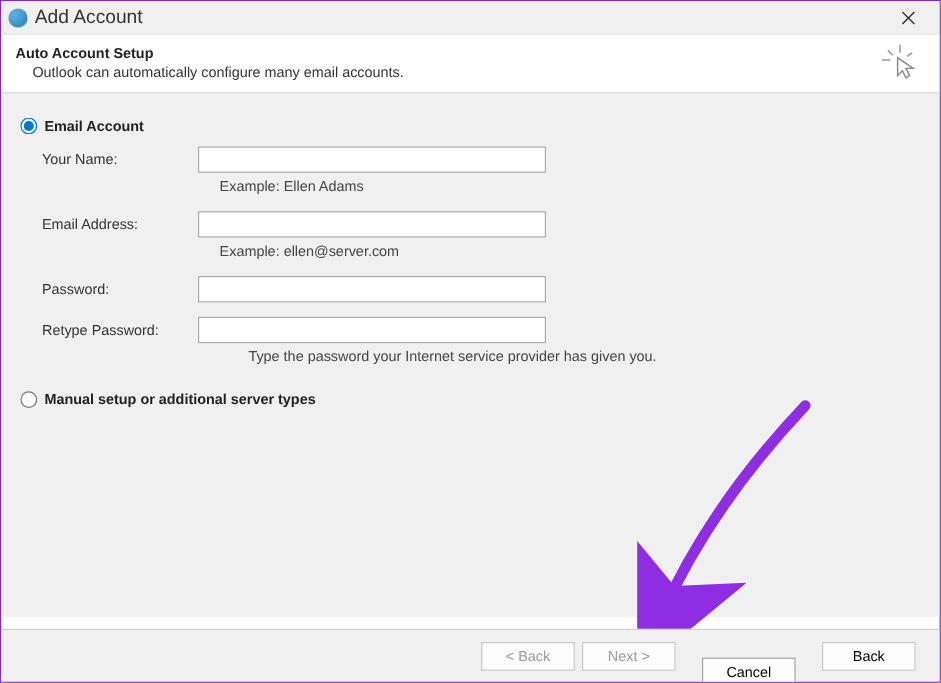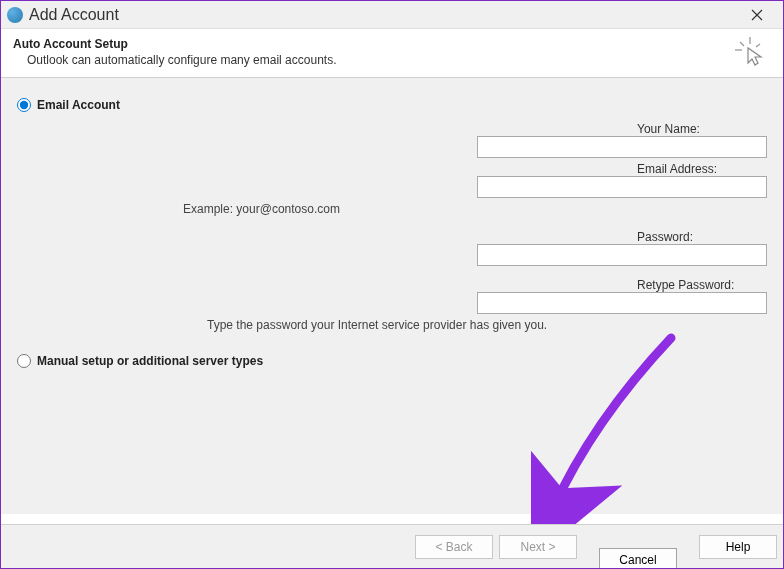--- a/index.html
+++ b/index.html
@@ -61,23 +61,22 @@
 .radio-row input[type="radio"] {
   width: 14px; height: 14px; margin-right: 6px;
   accent-color: #0078d4;
 }
 .radio-row label { font-weight: bold; font-size: 12px; color: #222; cursor: pointer; }
 .form-grid {
   margin-left: 18px;
   margin-top: 6px;
 }
 .form-row {
-  display: flex; align-items: flex-end;
+  display: flex; align-items: center;
   margin-bottom: 4px;
-  flex-direction: column;
 }
 .form-row .flabel {
   width: 130px; font-size: 12px; color: #333;
 }
 .form-row input[type="text"], .form-row input[type="password"] {
   width: 290px; height: 22px;
   border: 1px solid #aaa;
   padding: 2px 4px;
   font-size: 12px;
   background: #fff;
@@ -93,21 +92,21 @@
 .radio-row.second { margin-top: 22px; align-items: center; }
 .footer {
   position: absolute;
   bottom: 0; left: 0; right: 0;
   height: 44px;
   background: #f0f0f0;
   border-top: 1px solid #d0d0d0;
   display: flex;
   align-items: center;
   justify-content: flex-end;
-  padding: 0 6px;
+  padding: 0 20px;
   gap: 6px;
 }
 .footer button {
   min-width: 78px;
   height: 24px;
   background: #fdfdfd;
   border: 1px solid #c8c8c8;
   font-size: 12px;
   cursor: pointer;
   padding: 0 10px;
@@ -160,26 +159,27 @@
   <div class="radio-row">
     <input type="radio" id="r1" name="setup" checked="" style="">
     <label for="r1">Email Account</label>
   </div>
 
   <div class="form-grid">
     <div class="form-row">
       <div class="flabel">Your Name:</div>
       <input type="text" value="" style="">
     </div>
+    <div class="hint">Example: Ellen Adams</div>
 
     <div class="form-row">
       <div class="flabel">Email Address:</div>
       <input type="text" value="" style="">
     </div>
-    <div class="hint">Example: your@contoso.com</div>
+    <div class="hint">Example: ellen@server.com</div>
 
     <div class="form-row">
       <div class="flabel">Password:</div>
       <input type="password" value="" style="">
     </div>
     <div class="spacer"></div>
     <div class="form-row">
       <div class="flabel">Retype Password:</div>
       <input type="password" value="" style="">
     </div>
@@ -201,14 +201,14 @@
   </svg>
 
 </div>
 
 <div class="footer">
   <button disabled="">&lt; Back</button>
   <button disabled="">Next &gt;</button>
   <div style="width:10px"></div>
   <button class="primary">Cancel</button>
   <div style="width:10px"></div>
-  <button>Help</button>
+  <button>Back</button>
 </div>
 
 </body></html>

